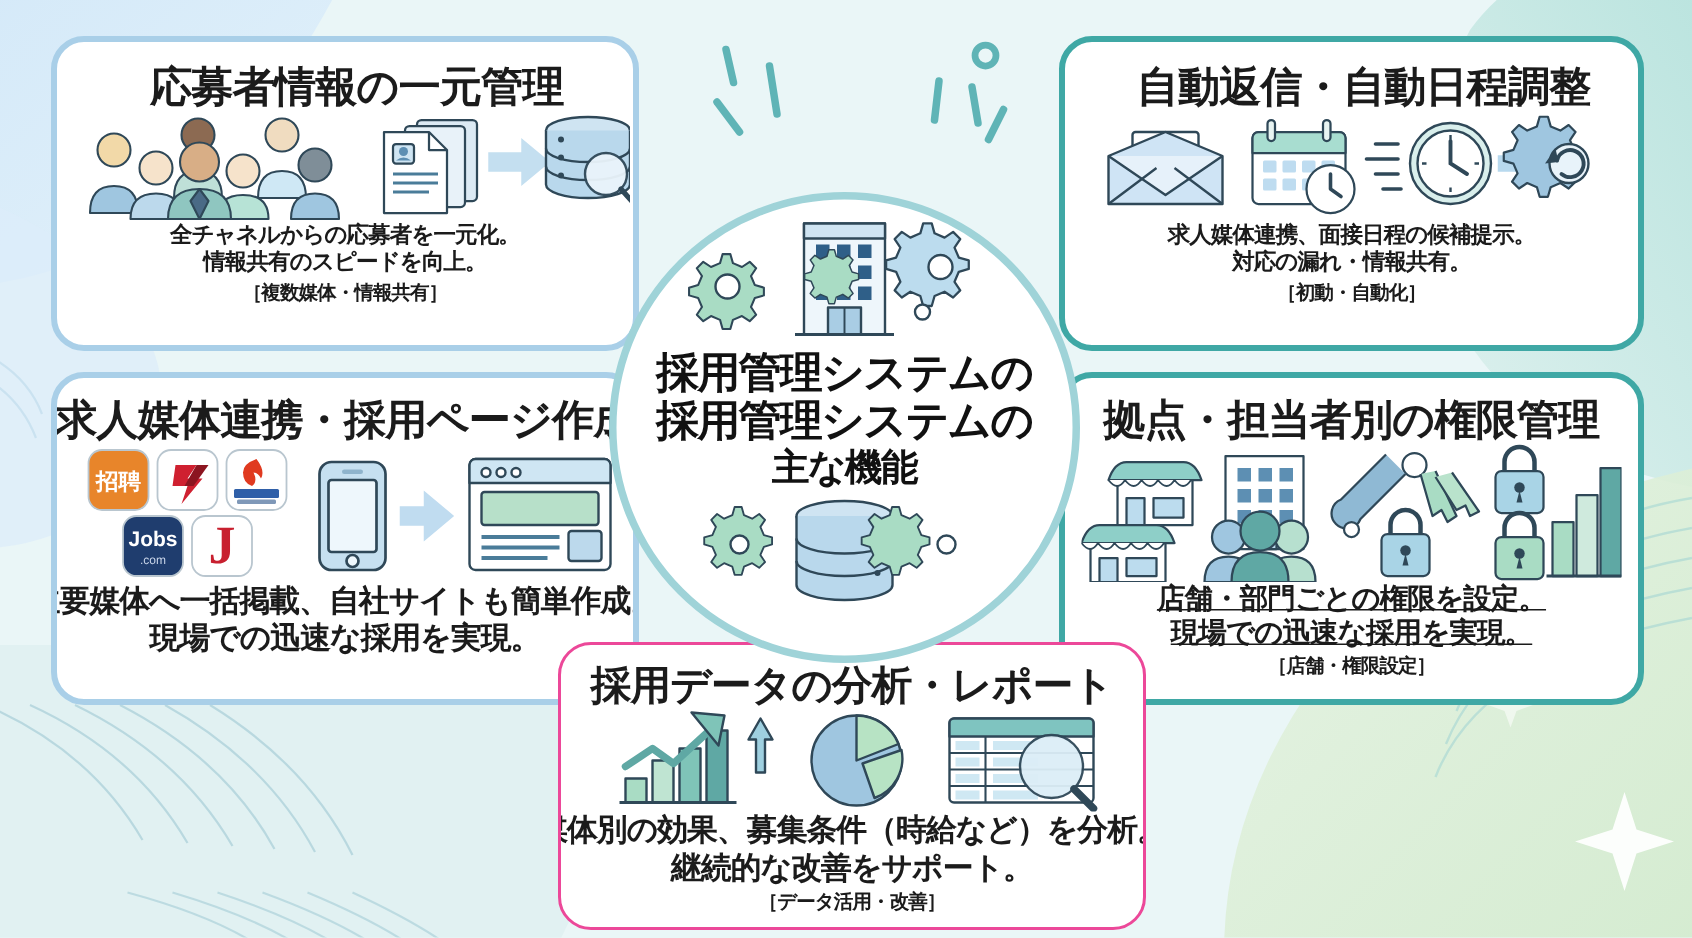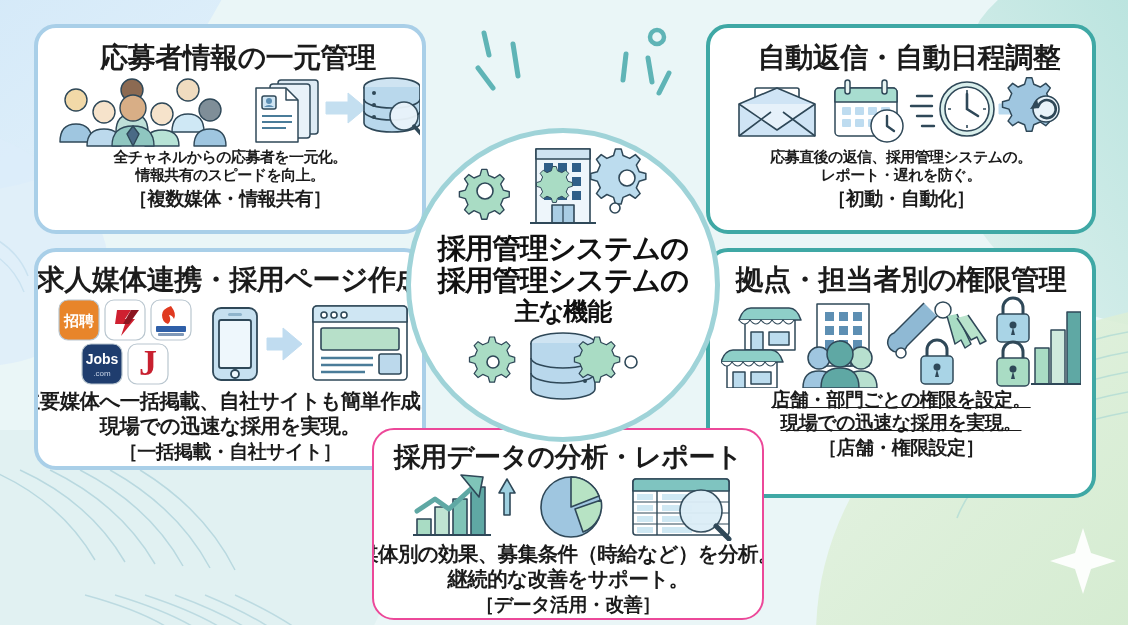--- a/index.html
+++ b/index.html
@@ -49,32 +49,32 @@
   }
   .card-tag{
     text-align:center;font-weight:700;color:#1b1b1b;
     letter-spacing:-0.6px;white-space:nowrap;
   }
 
   
   #card-applicants{left:34px;top:24px;width:392px;height:210px;padding-top:10px;}
   #card-auto{left:706px;top:24px;width:390px;height:210px;padding-top:10px;align-items:center;}
   #card-media{left:34px;top:248px;width:392px;height:222px;padding-top:8px;}
-  #card-perm{left:706px;top:248px;width:390px;height:250px;padding-top:8px;}
+  #card-perm{left:706px;top:248px;width:390px;height:222px;padding-top:8px;}
   #card-report{left:372px;top:428px;width:392px;height:192px;padding-top:8px;}
 
   #card-applicants .card-title,#card-auto .card-title{font-size:28px;margin-top:6px;margin-left:16px;}
   #card-media .card-title,#card-perm .card-title{font-size:28px;margin-top:6px;}
   #card-report .card-title{font-size:27px;margin-top:6px;}
 
   #card-applicants .card-body,#card-auto .card-body{font-size:15px;}
   #card-media .card-body{font-size:20.5px;}
   #card-perm .card-body{font-size:19px;text-decoration:underline;}
   #card-report .card-body{font-size:20.5px;}
-  .card-tag{font-size:19px;margin-top:1px;}
+  .card-tag{font-size:13px;margin-top:1px;}
 
   
   #center-circle{
     position:absolute;left:406px;top:128px;width:314px;height:314px;
     border-radius:50%;
     background:#ffffff;
     border:5px solid #9fd3d8;
     z-index:5;
     display:flex;flex-direction:column;align-items:center;
     box-sizing:border-box;
@@ -312,22 +312,22 @@
         <g stroke="#2f4858" stroke-width="1.6" stroke-linejoin="round">
           <path d="M322 4 l6 0 l2 7 l7 3 l6 -4 l5 5 l-4 6 l3 7 l7 2 l0 6 l-7 2 l-3 7 l4 6 l-5 5 l-6 -4 l-7 3 l-2 7 l-6 0 l-2 -7 l-7 -3 l-6 4 l-5 -5 l4 -6 l-3 -7 l-7 -2 l0 -6 l7 -2 l3 -7 l-4 -6 l5 -5 l6 4 l7 -3 z" fill="#9fc6e0" transform="translate(-10,2) scale(0.92) translate(10,-2)"></path>
           <circle cx="315" cy="35" r="13" fill="#e8f3fa"></circle>
           <path d="M307 33 a9 9 0 1 1 3 9" fill="none" stroke-width="2.6" stroke-linecap="round"></path>
           <path d="M306 25 l2 9 l-9 1 z" fill="#2f4858" stroke="none"></path>
         </g>
       </svg>
     </div>
 
     <div class="card-body">
-      <div>応募直後の返信、採用管理システムの。</div>
-      <div>レポート・遅れを防ぐ。</div>
+      <div>求人媒体連携、面接日程の候補提示。</div>
+      <div>対応の漏れ・情報共有。</div>
     </div>
     <div class="card-tag">［初動・自動化］</div>
   </div>
 
   <div class="card blue" id="card-media">
     <div class="card-title">求人媒体連携・採用ページ作成</div>
 
     <div class="card-icons" style="height:92px;margin-top:2px;">
       <svg width="370" height="92" viewBox="0 0 370 92">
 
@@ -383,21 +383,20 @@
           </g>
           <rect x="334" y="58" width="22" height="20" rx="2" fill="#bcd9ec"></rect>
         </g>
       </svg>
     </div>
 
     <div class="card-body">
       <div>主要媒体へ一括掲載、自社サイトも簡単作成。</div>
       <div>現場での迅速な採用を実現。</div>
     </div>
-    <div class="card-tag">［一括掲載・自社サイト］</div>
   </div>
 
   <div class="card teal" id="card-perm">
     <div class="card-title">拠点・担当者別の権限管理</div>
 
     <div class="card-icons" style="height:92px;margin-top:2px;">
       <svg width="360" height="92" viewBox="0 0 360 92">
         <g stroke="#2f4858" stroke-width="1.5" stroke-linejoin="round">
 
           <g>

